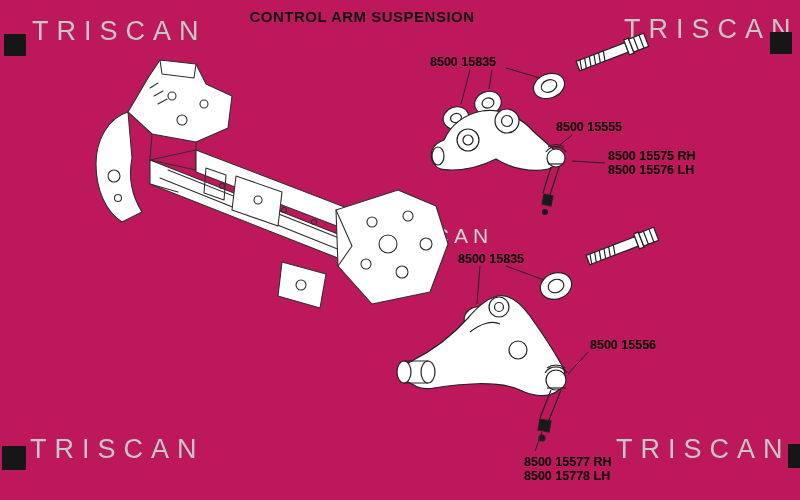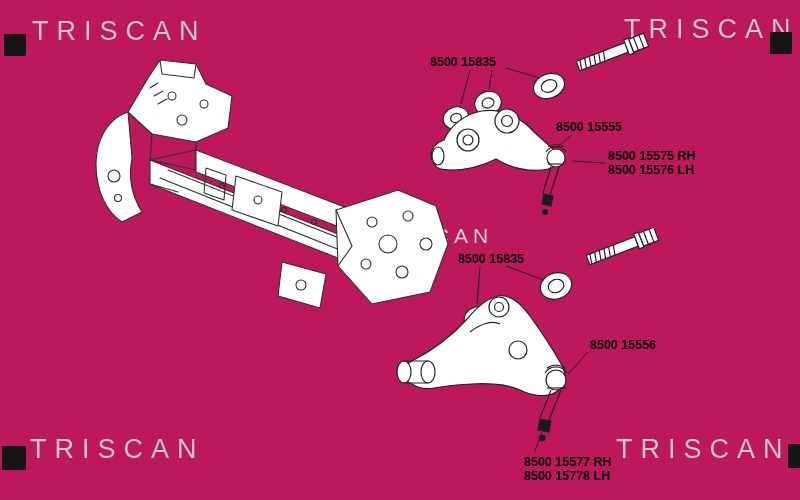--- a/index.html
+++ b/index.html
@@ -36,20 +36,21 @@
   <div class="wm wm-tl">TRISCAN</div>
   <div class="wm wm-tr">TRISCAN</div>
   <div class="wm wm-c">TRISCAN</div>
   <div class="wm wm-bl">TRISCAN</div>
   <div class="wm wm-br">TRISCAN</div>
   <div class="mark mk-tl"></div>
   <div class="mark mk-tr"></div>
   <div class="mark mk-bl"></div>
   <div class="mark mk-br"></div>
 
+  <div class="title">CONTROL ARM SUSPENSION</div>
 
   <svg class="diagram" width="800" height="500" viewBox="0 0 800 500">
 
     <g stroke="#2f2f2f" fill="none" stroke-width="1.1" stroke-linejoin="round" stroke-linecap="round">
 
       <path d="M148,78 L160,60 L196,64 L206,84 L232,96 L228,128 L196,142 L152,134 L128,112 Z" fill="#fff"></path>
       <path d="M160,60 L162,74 L194,78 L196,64"></path>
       <path d="M152,134 L150,160 L196,170 L196,142"></path>
       <path d="M150,88 L158,83 M154,96 L163,91 M158,104 L167,99"></path>
       <circle cx="172" cy="96" r="4"></circle>

